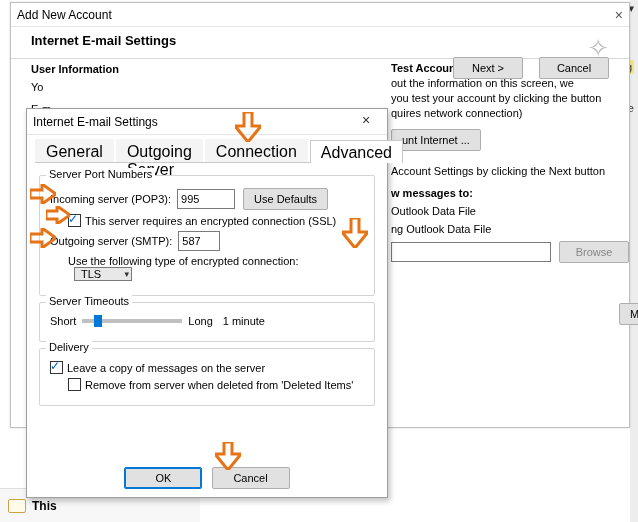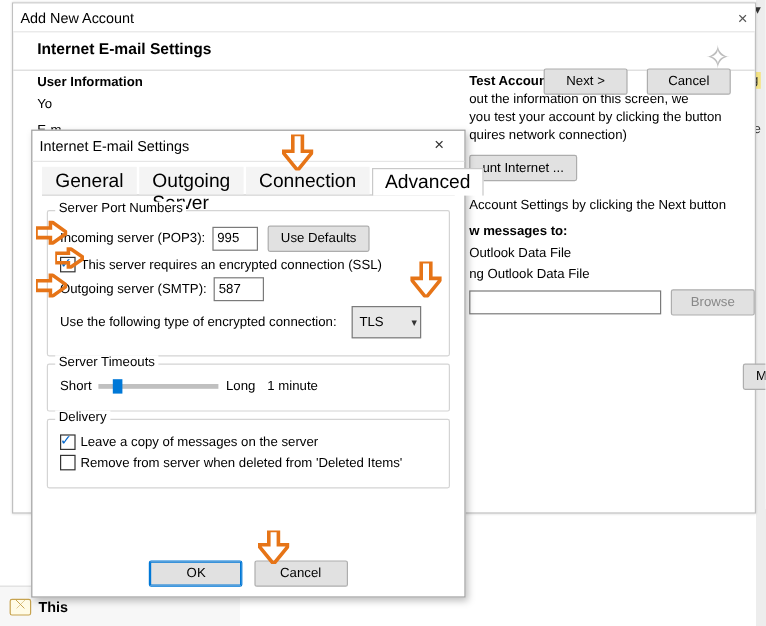--- a/index.html
+++ b/index.html
@@ -19,21 +19,21 @@
   .bgwin .pane { position:relative; padding:16px 20px; }
   .bold { font-weight:bold; }
   .btn {
     display:inline-block; min-width:70px; height:22px; line-height:18px; padding:1px 10px;
     background:#e1e1e1; border:1px solid #adadad; border-radius:2px; text-align:center; font-size:11px; color:#000;
   }
   .btn.def { border:1px solid #0078d7; box-shadow:0 0 0 1px #0078d7 inset; }
   .txtfield { border:1px solid #7a7a7a; background:#fff; height:20px; padding:1px 3px; font-size:11px; }
   .combo {
     display:inline-flex; align-items:center; justify-content:space-between;
-    border:1px solid #7a7a7a; background:#e8e8e8; height:27px; padding:0 2px 0 6px; font-size:11px;
+    border:1px solid #7a7a7a; background:#e8e8e8; height:14px; padding:0 2px 0 6px; font-size:11px;
   }
   .combo .caret { font-size:9px; color:#333; margin-left:6px; }
   .group { border:1px solid #d4d4d4; padding:8px 10px 10px 10px; position:relative; margin:6px 0 6px 0; border-radius:2px; }
   .group > .legend { position:absolute; top:-8px; left:6px; background:#fff; padding:0 3px; font-size:11px; }
   .chk { width:13px; height:13px; border:1px solid #333; display:inline-block; vertical-align:middle; margin-right:4px; position:relative; background:#fff; }
   .chk.checked::after { content:"✓"; position:absolute; left:-1px; top:-3px; font-size:12px; color:#0066cc; }
   .spin { display:inline-flex; align-items:center; }
   .spin .num { border:1px solid #7a7a7a; height:20px; width:34px; padding:0 3px; background:#fff; font-size:11px; display:flex; align-items:center; }
   .spin .arrows { display:flex; flex-direction:column; }
   .spin .arrows span { width:14px; height:10px; background:#e1e1e1; border:1px solid #adadad; font-size:7px; line-height:6px; text-align:center; }
@@ -45,21 +45,21 @@
     background:#fff; border:1px solid #9e9e9e; box-shadow:2px 3px 6px rgba(0,0,0,.25);
   }
   .dlg .titlebar { height:26px; display:flex; align-items:center; padding:0 6px; font-size:12px; border-bottom:1px solid #e6e6e6; }
   .dlg .titlebar .close { margin-left:auto; width:30px; height:20px; text-align:center; color:#333; font-size:14px; }
   .tabs { display:flex; border-bottom:1px solid #c9c9c9; margin:4px 8px 0 8px; height:24px; }
   .tab { padding:3px 10px; border:1px solid transparent; border-bottom:none; font-size:16px; background:#f4f4f4; margin-right:2px; }
   .tab.active { background:#fff; border-color:#c9c9c9; position:relative; top:1px; }
   .dlg .content { padding:6px 12px 6px 12px; }
   .row { display:flex; align-items:center; margin:4px 0; flex-wrap:wrap; }
   .row label { margin-right:6px; }
-  .indent1 { margin-left:0;align-items:center; }
+  .indent1 { margin-left:18px;align-items:center; }
   .dlg .footer { position:absolute; bottom:8px; left:0; right:0; text-align:center; }
   
   .arrow { position:absolute; pointer-events:none; }
   .arrow svg { display:block; }
   
   .rcol { position:absolute; left:380px; top:0; width:340px; }
   .rcol .line { margin:3px 0; }
   
   .mailbar { position:absolute; left:0; bottom:0; width:200px; height:34px; border-top:1px solid #dedede; background:#f7f7f7; display:flex; align-items:center; padding:0 8px; gap:6px; }
   .mailicon { width:18px; height:14px; background:#fffbe6; border:1px solid #c7a34f; border-radius:2px; position:relative; }
@@ -147,21 +147,21 @@
       <div class="tab active">Advanced</div>
     </div>
 
     <div class="content">
 
       <div class="group">
         <span class="legend">Server Port Numbers</span>
 
         <div class="row">
           <label>Incoming server (POP3):</label>
-          <input class="txtfield" style="width: 38px;" value="995">
+          <input class="txtfield" style="width: 58px;" value="995">
           <span class="btn" style="margin-left:8px">Use Defaults</span>
         </div>
         <div class="row indent1">
           <span class="chk checked"></span>
           <span>This server requires an encrypted connection (SSL)</span>
         </div>
         <div class="row">
           <label>Outgoing server (SMTP):</label>
           <input class="txtfield" style="width: 42px;" value="587">
         </div>

